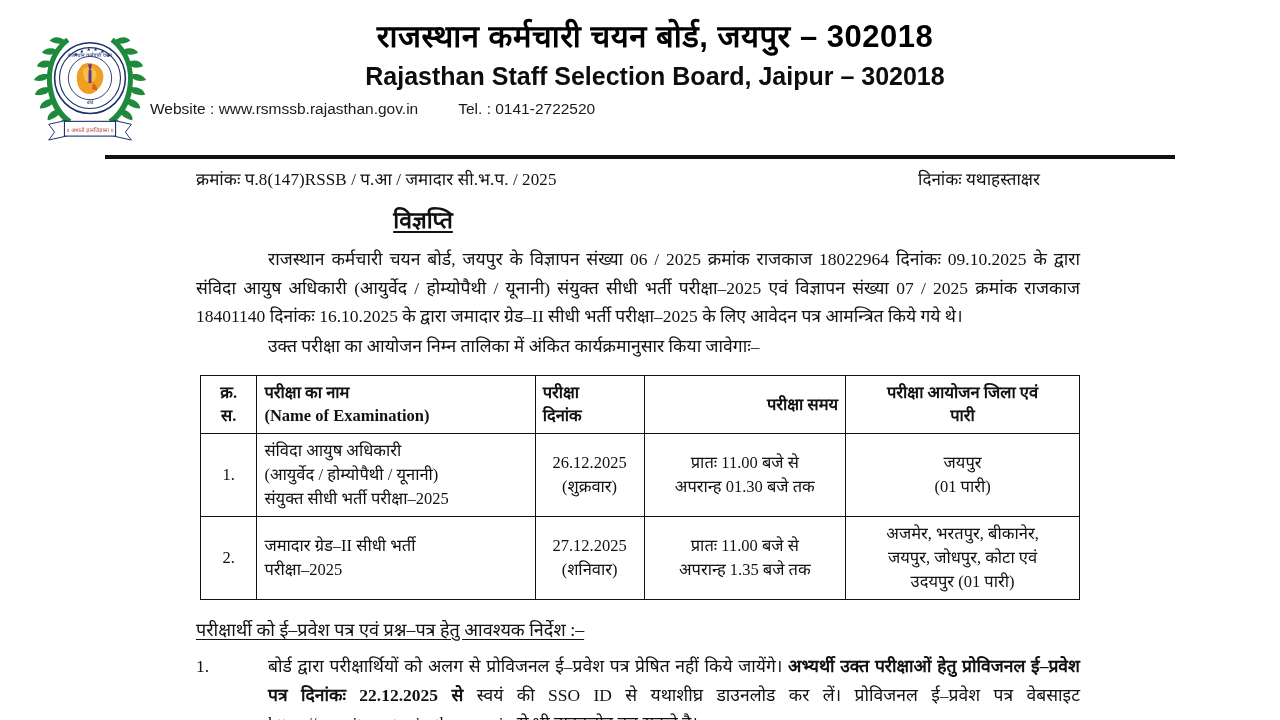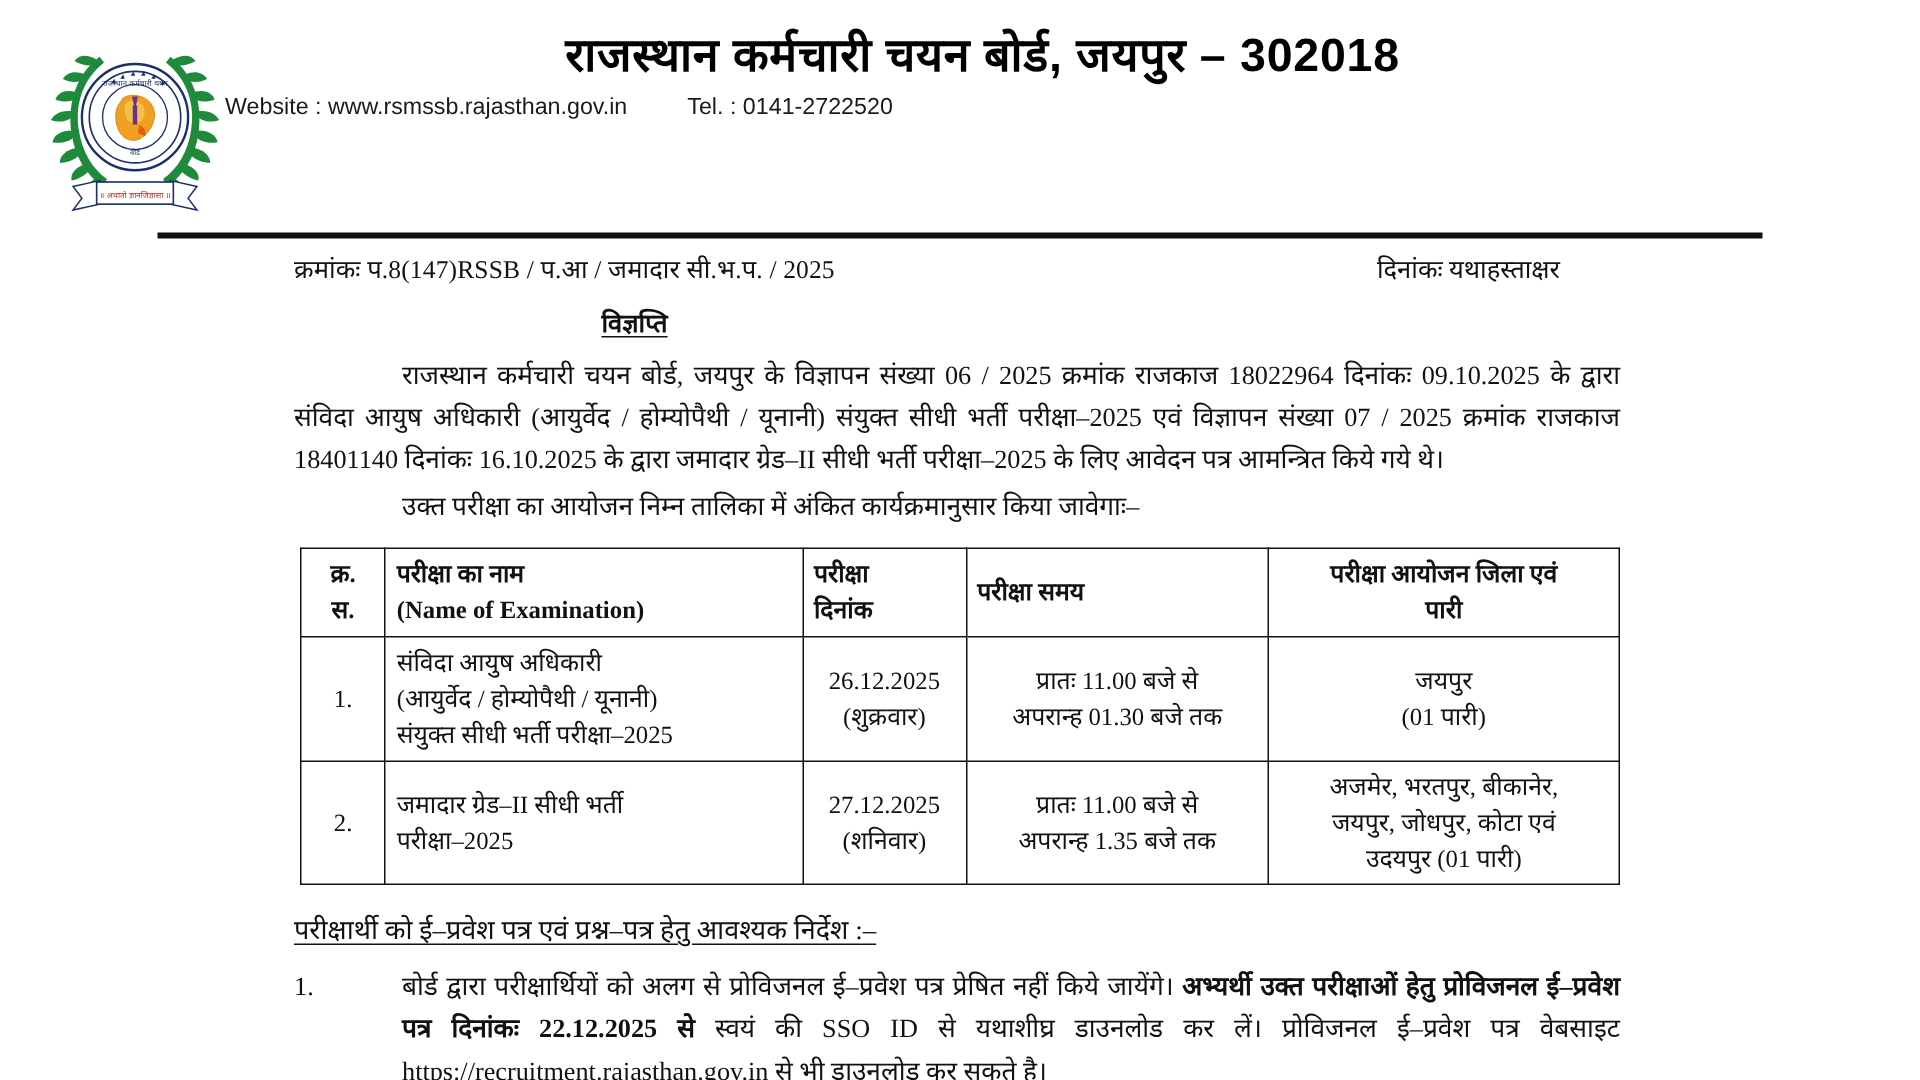--- a/index.html
+++ b/index.html
@@ -83,21 +83,21 @@
     justify-content: space-between;
     margin-top: 8px;
     font-size: 17px;
     white-space: nowrap;
   }
   .meta-ref { letter-spacing: .1px; }
   .meta-date { padding-right: 40px; }
 
   .notice-title {
     text-align: center;
-    font-size: 17px;
+    font-size: 23px;
     font-weight: 700;
     text-decoration: underline;
     text-underline-offset: 3px;
     margin: 9px 0 6px 0;
     padding-right: 430px;
   }
 
   .para {
     text-align: justify;
     text-justify: inter-word;
@@ -124,21 +124,21 @@
   .exam-table th { font-weight: 700; }
   .col-sno   { width: 56px; text-align: center; }
   .col-name  { width: 276px; text-align: left; }
   .col-date  { width: 108px; text-align: center; }
   .col-time  { width: 200px; text-align: center; }
   .col-dist  { width: 232px; text-align: center; }
 
   .th-sno { }
   .th-name { text-align: left; }
   .th-date { text-align: left; }
-  .th-time { text-align: left; }
+  .th-time { text-align: right; }
   .th-dist { text-align: center; }
 
   .cell-line { display: block; white-space: nowrap; }
   .col-name .cell-line { white-space: normal; }
 
   
   .instr-head {
     font-weight: 400;
     font-size: 18px;
     text-decoration: underline;
@@ -212,20 +212,21 @@
 
         <path d="M18 104 L36 100 L36 116 L18 120 L24 112 Z" fill="#ffffff" stroke="#1a2f6b" stroke-width="1"></path>
         <path d="M102 104 L84 100 L84 116 L102 120 L96 112 Z" fill="#ffffff" stroke="#1a2f6b" stroke-width="1"></path>
         <rect x="34" y="101" width="52" height="15" fill="#ffffff" stroke="#1a2f6b" stroke-width="1.1"></rect>
         <text x="60" y="111.5" font-family="DejaVu Sans, sans-serif" font-size="5.4" fill="#b0302a" text-anchor="middle">॥ अथातो ज्ञानजिज्ञासा ॥</text>
       </svg>
     </div>
 
     <div class="titles">
       <div class="title-hi">राजस्थान कर्मचारी चयन बोर्ड, जयपुर – 302018</div>
+      <div class="title-en">Rajasthan Staff Selection Board, Jaipur – 302018</div>
       <div class="contact-row">
         <span>Website : www.rsmssb.rajasthan.gov.in</span>
         <span>Tel. : 0141-2722520</span>
       </div>
     </div>
   </div>
 
   <div class="rule"></div>
 
   <div class="body-wrap">

